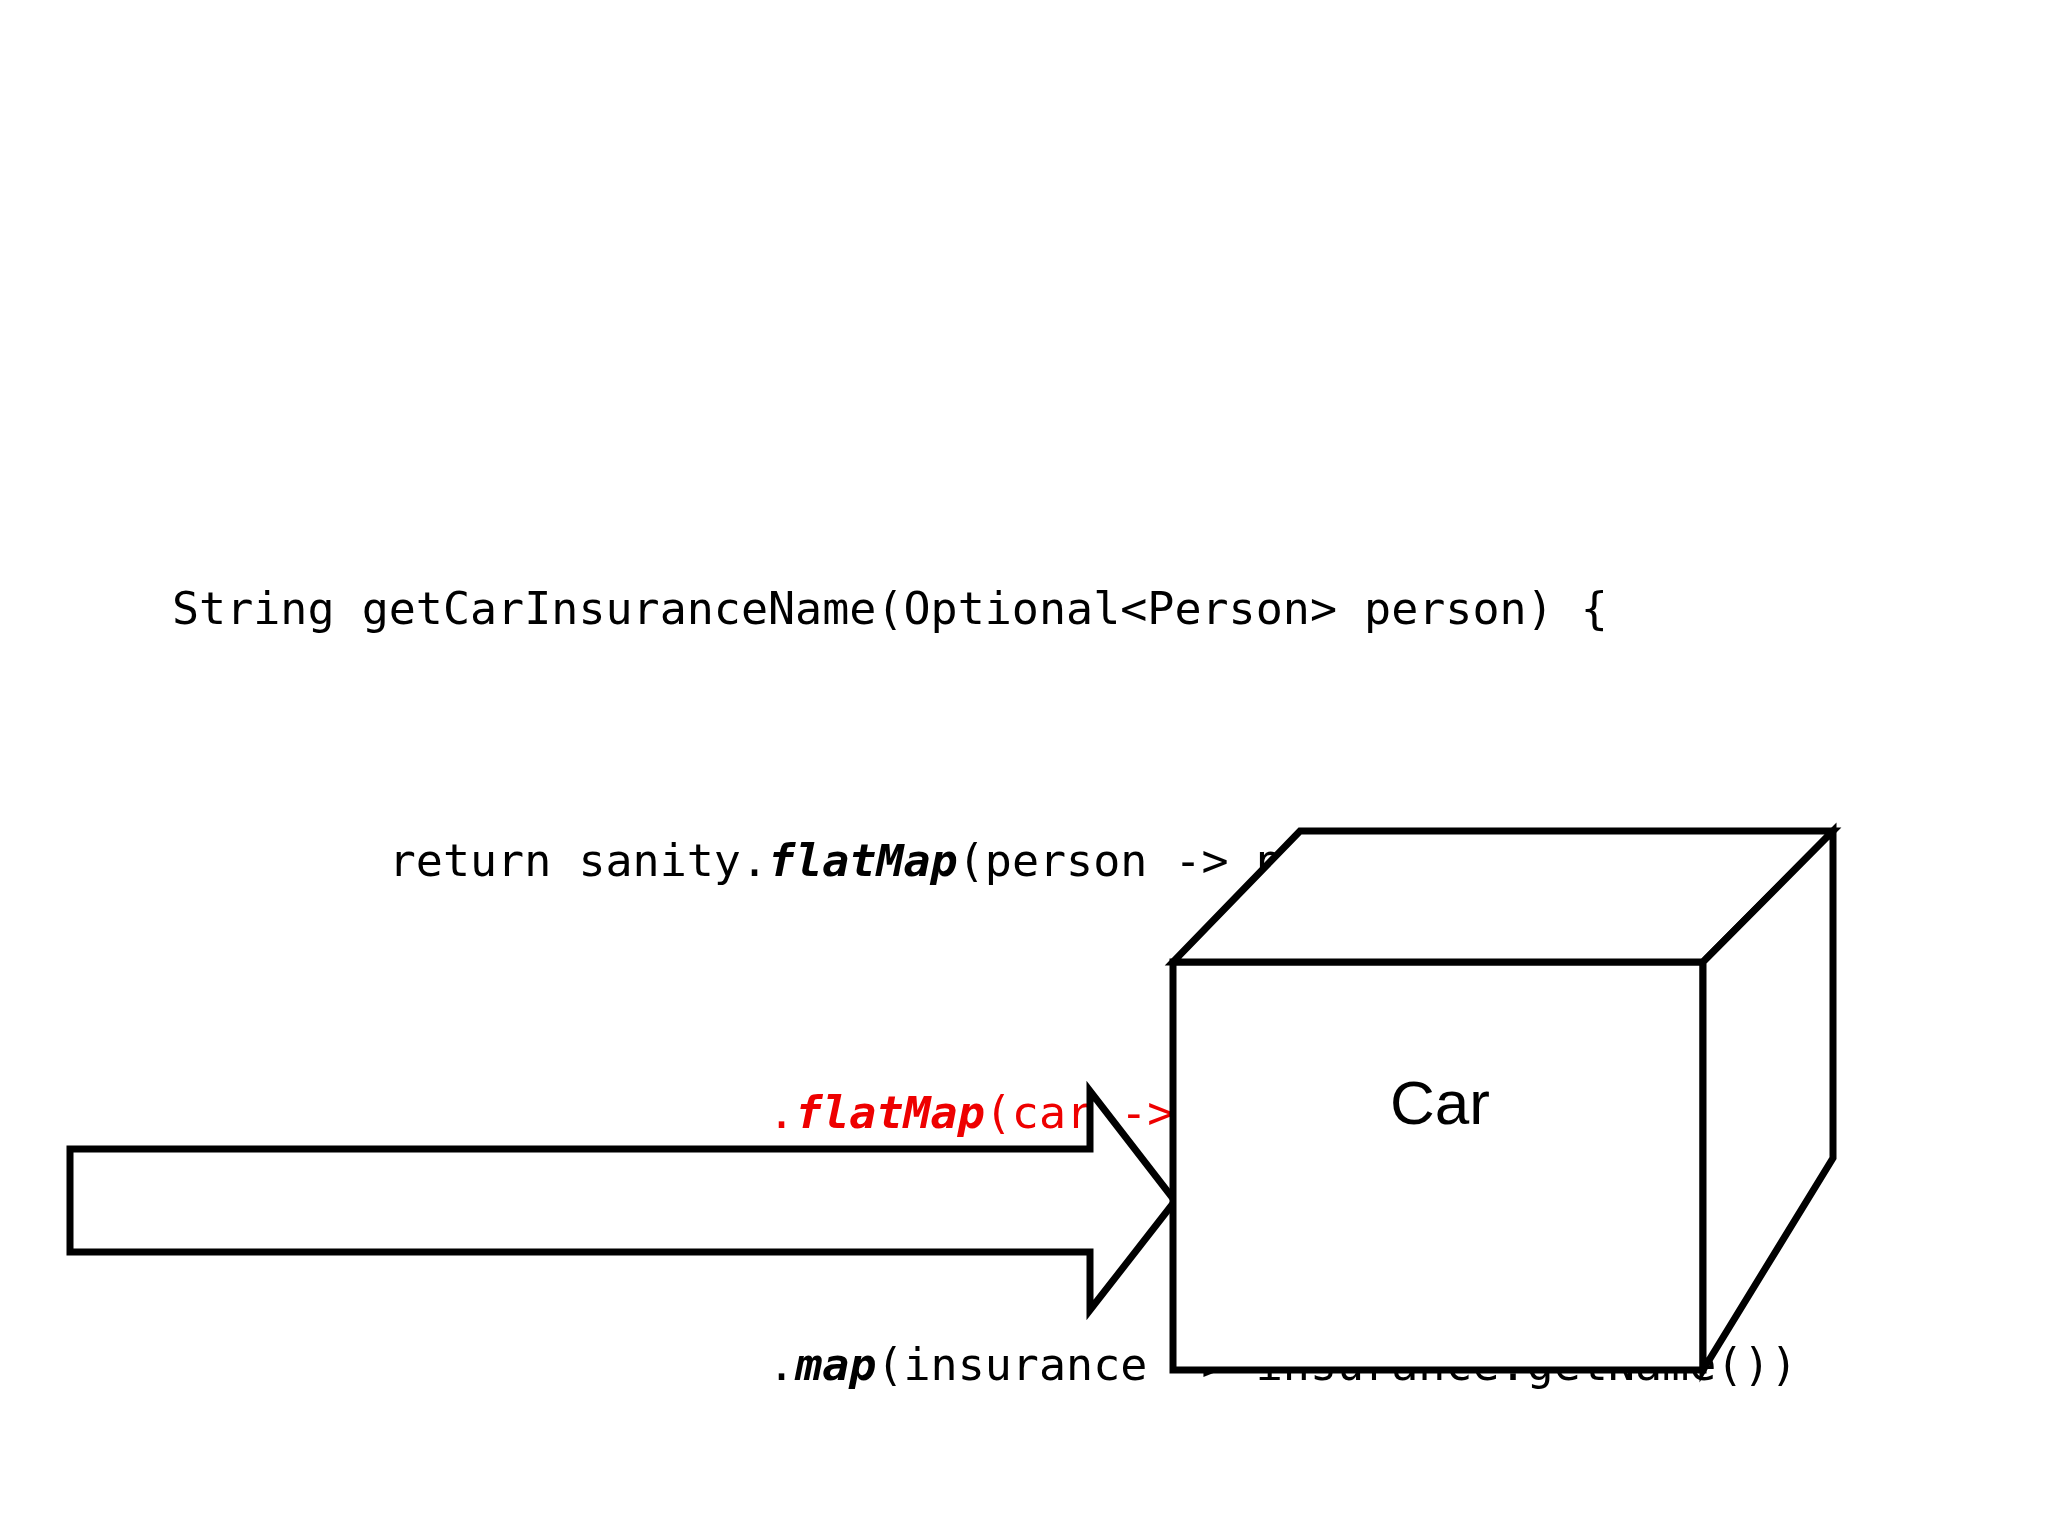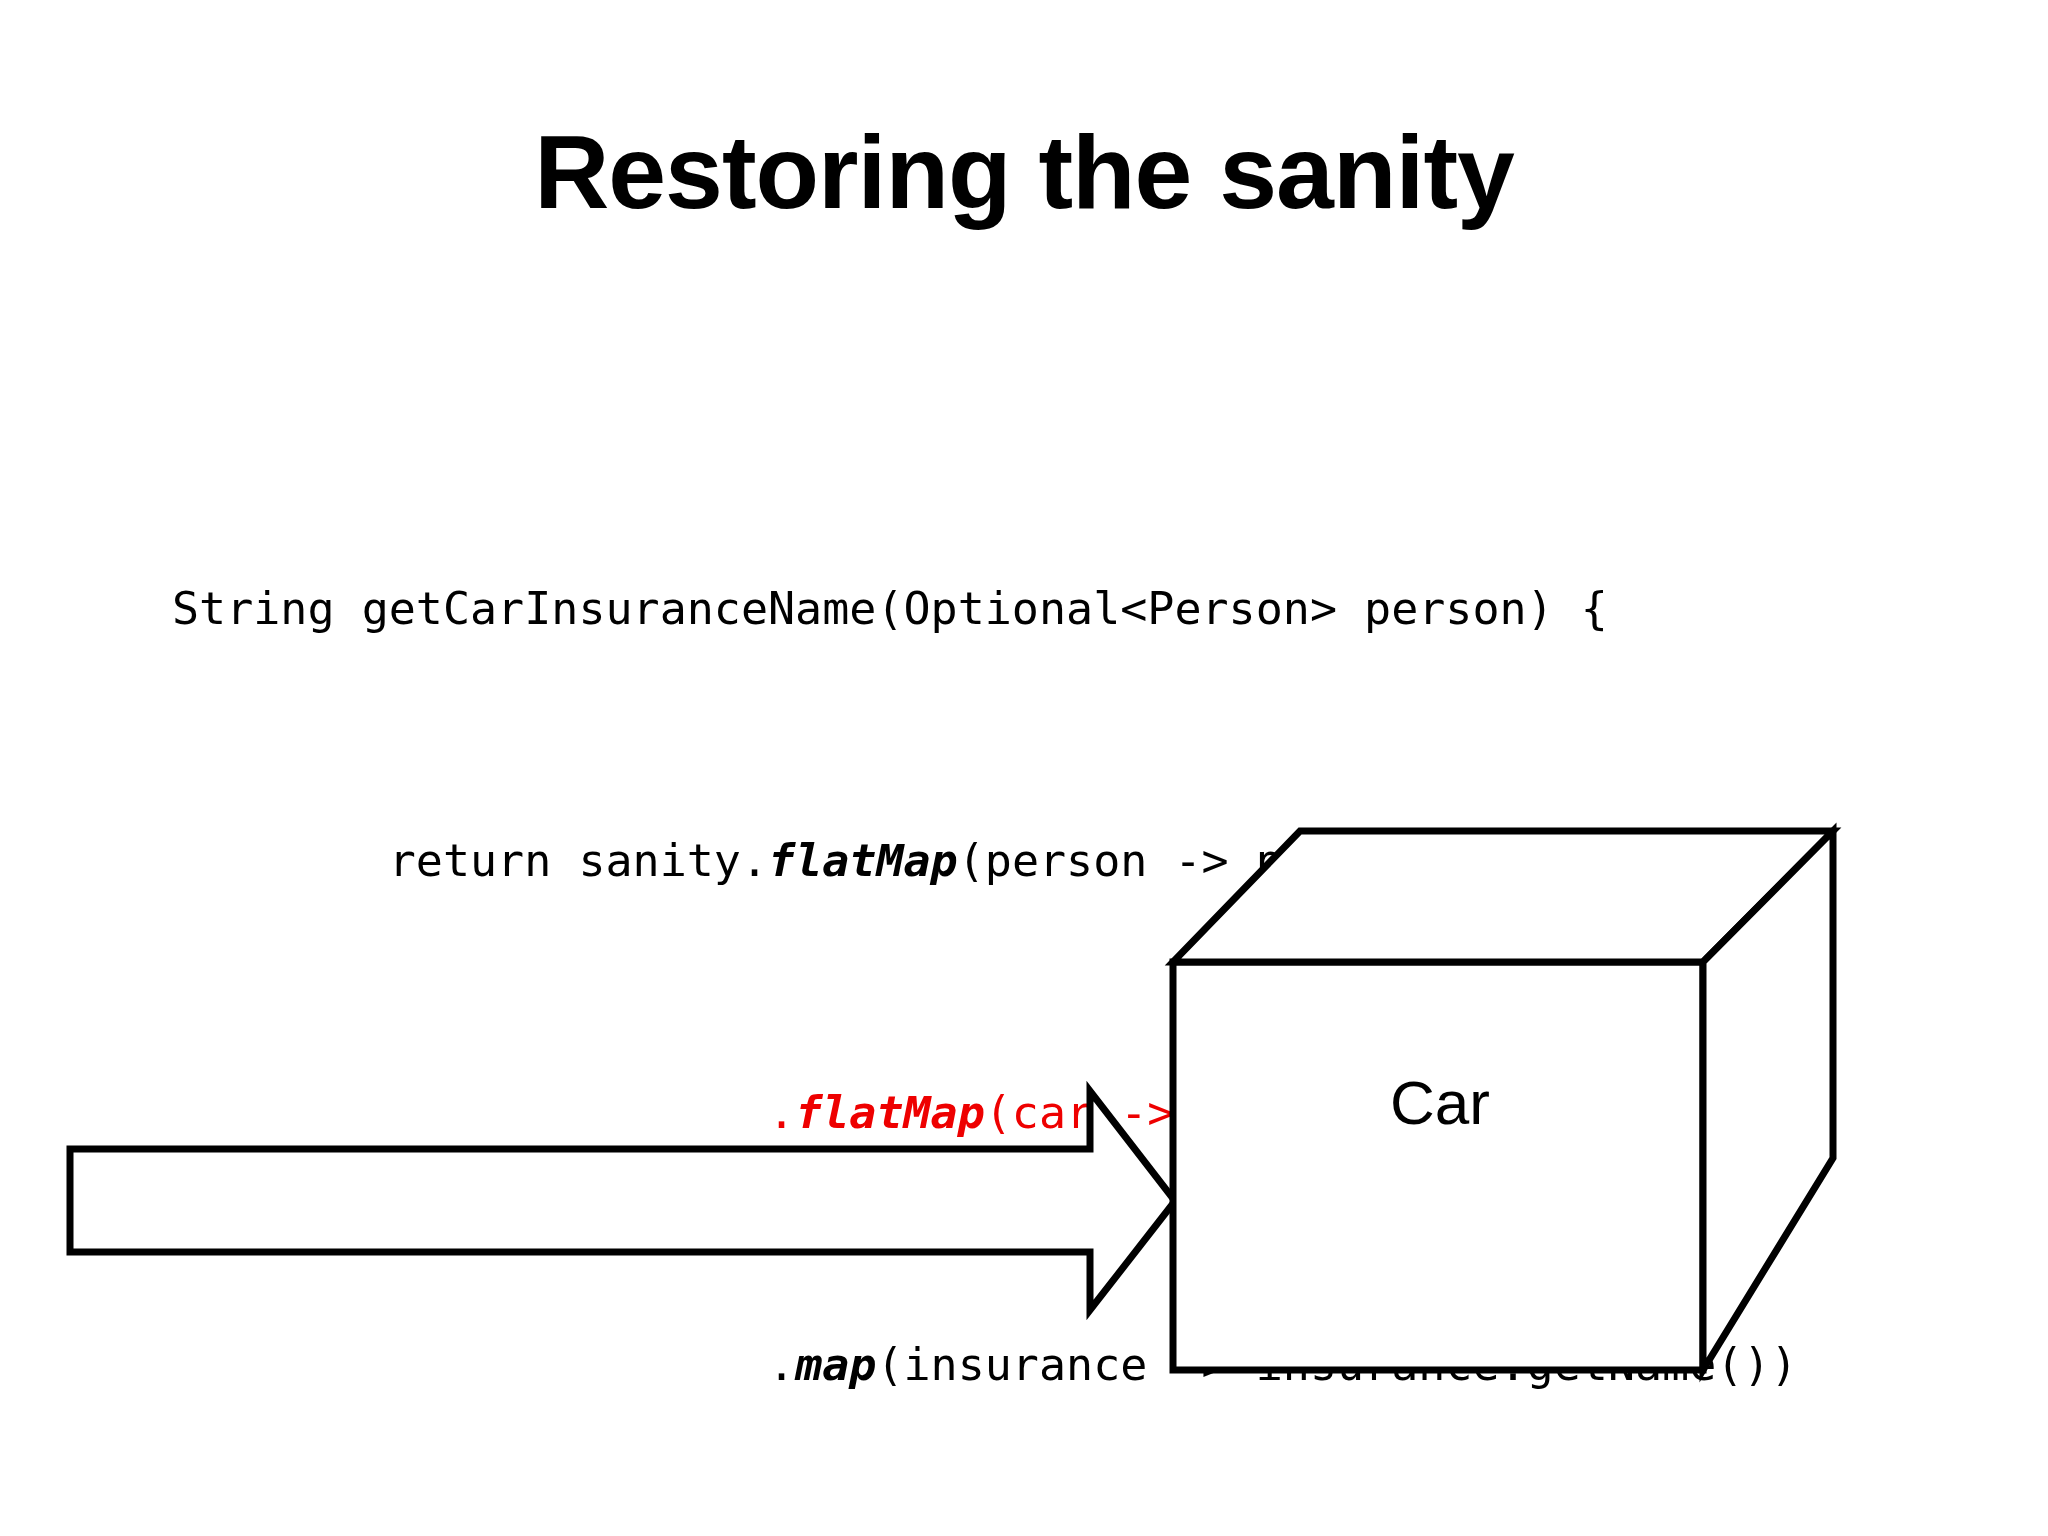--- a/index.html
+++ b/index.html
@@ -116,21 +116,20 @@
     width: 520px;
     font-size: 62px;
     line-height: 70px;
   }
 </style>
 </head>
 <body>
 
 <div id="slide">
 
-  <div id="slide-title">Restoring the sanity</div>
 
   <div id="code-block">
 
     <div class="code-line"><span>String getCarInsuranceName(Optional&lt;Person&gt; person) {</span></div>
 
     <div class="code-line"><span>        </span><span>return sanity.</span><span class="kw-bi">flatMap</span><span>(person -&gt; person.getCar())</span></div>
 
     <div class="code-line"><span>                      </span><span class="red">.</span><span class="red kw-bi">flatMap</span><span class="red">(car -&gt; car.getInsurance())</span></div>
 
     <div class="code-line"><span>                      </span><span>.</span><span class="kw-bi">map</span><span>(insurance -&gt; insurance.getName())</span></div>

